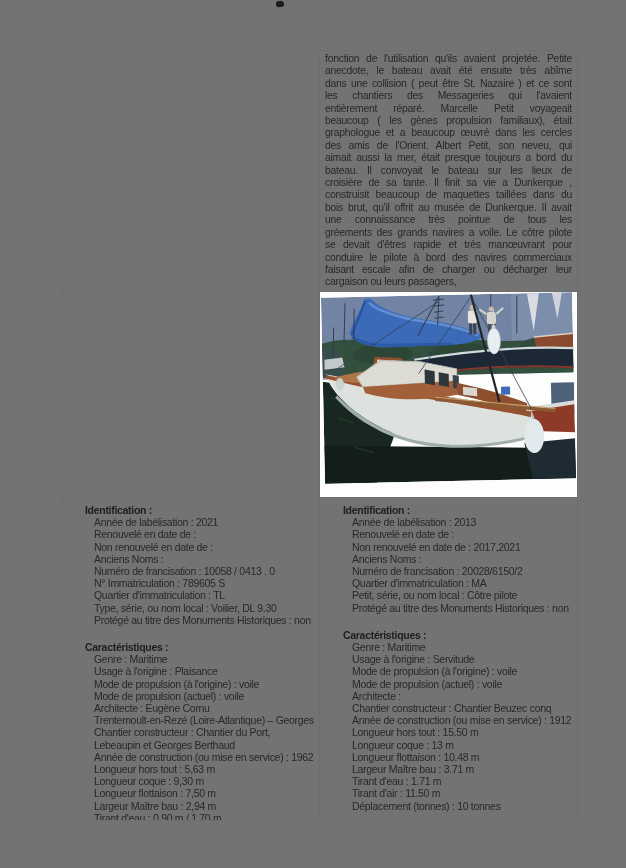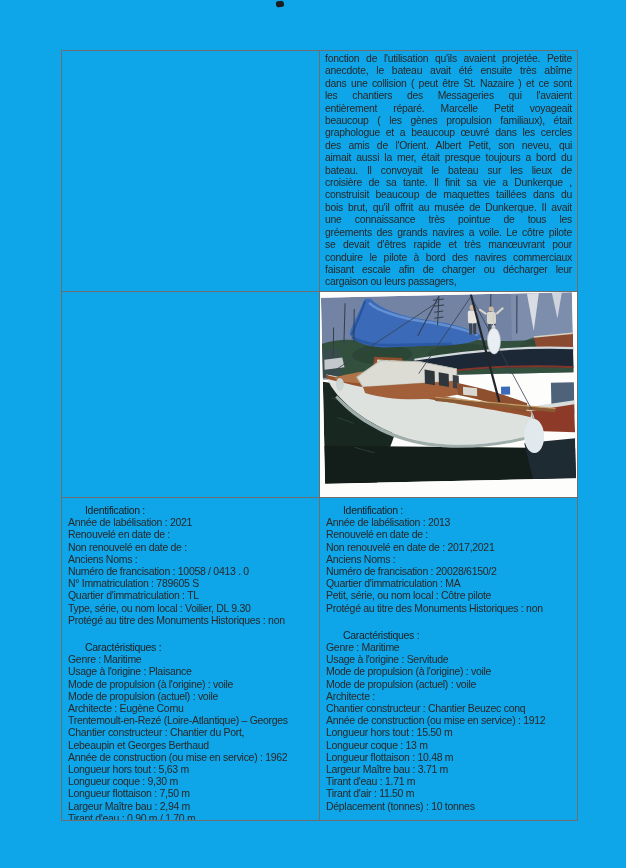--- a/index.html
+++ b/index.html
@@ -2,42 +2,42 @@
 <html style="--c-sky: #7283a4; --c-tarp: #3a6ab8; --c-trees: #33503f; --c-hull: #dde2df; --c-wood: #a8663e; --c-water: #18271f; --c-fender: #e9eef2; --c-darkhull: #1c2836; --c-redhull: #8d3b28;"><head>
 <meta charset="utf-8">
 <style>
   :root{
     --c-sky:#7283a4; --c-tarp:#3a6ab8; --c-trees:#33503f; --c-hull:#dde2df;
     --c-wood:#a8663e; --c-water:#18271f; --c-fender:#e9eef2; --c-darkhull:#1c2836;
     --c-redhull:#8d3b28; --c-border:#6e6e6e; --c-ink:#282828;
   }
   html,body{margin:0;padding:0;}
   body{background:#e8e8e8;font-family:"Liberation Sans", sans-serif;}
-  .page{position:relative;width:626px;height:868px;background:#0ea5e9;overflow:hidden;
+  .page{position:relative;width:626px;height:868px;background:#737373;overflow:hidden;
         box-shadow:0 0 4px rgba(0,0,0,.2);}
   .ink-dot{position:absolute;left:276px;top:1px;width:8px;height:6px;background:#1d1d1d;
            border-radius:2px 3px 2px 2px;transform:rotate(-8deg);}
   .doc-table{position:absolute;left:61px;top:50px;width:517px;height:771px;
              display:grid;grid-template-columns:257px 1fr;grid-template-rows:240px 206px 1fr;
              border:1px solid var(--c-border);box-sizing:border-box;color:var(--c-ink);}
   .cell{box-sizing:border-box;overflow:hidden;}
   .c2{border-left:1px solid var(--c-border);}
   .r2,.r3{border-top:1px solid var(--c-border);}
   
   .story{padding:2px 5px 0 5px;font-size:10.4px;line-height:12.4px;letter-spacing:-0.25px;}
   .pline{text-align:justify;text-align-last:justify;}
   .story .pline:last-child{text-align-last:left;}
   
   .photo-cell{padding-top:3px;background:#fdfdfc;}
   .photo-tilt{width:251px;margin:0 auto;transform:rotate(-1.3deg);transform-origin:50% 50%;}
   svg{display:block;}
   
   .info{padding:6px 5px 0 6px;font-size:10.5px;line-height:12.2px;letter-spacing:-0.3px;}
-  .line{white-space:nowrap;}
-  .sec-title{font-weight:normal;color:#1e1e1e;padding-left:17px;}
+  .line{white-space:nowrap;margin-left:26px;}
+  .sec-title{font-weight:bold;color:#1e1e1e;padding-left:17px;}
   .sec-title.car{margin-top:15px;}
 </style>
 </head>
 <body>
 
 <div class="page">
   <div class="ink-dot"></div>
 
   <div class="doc-table">
 

